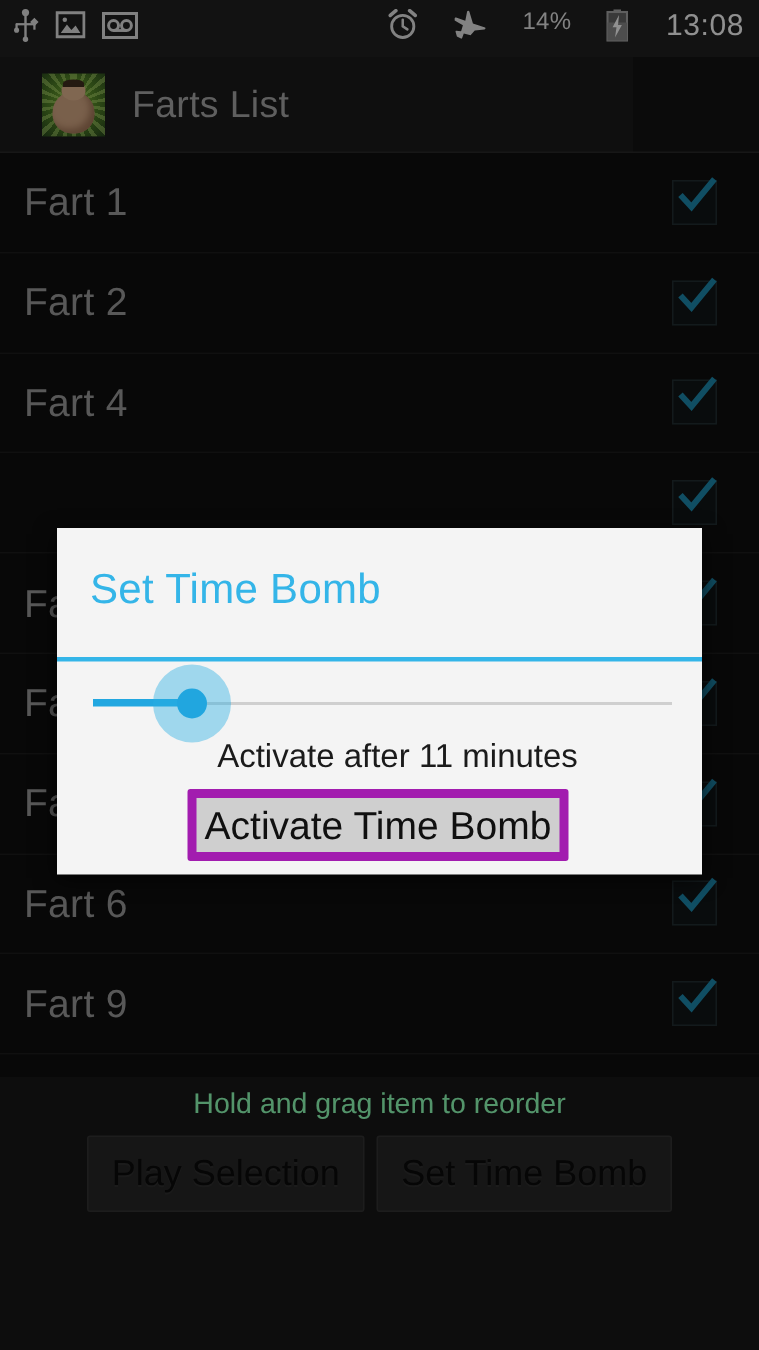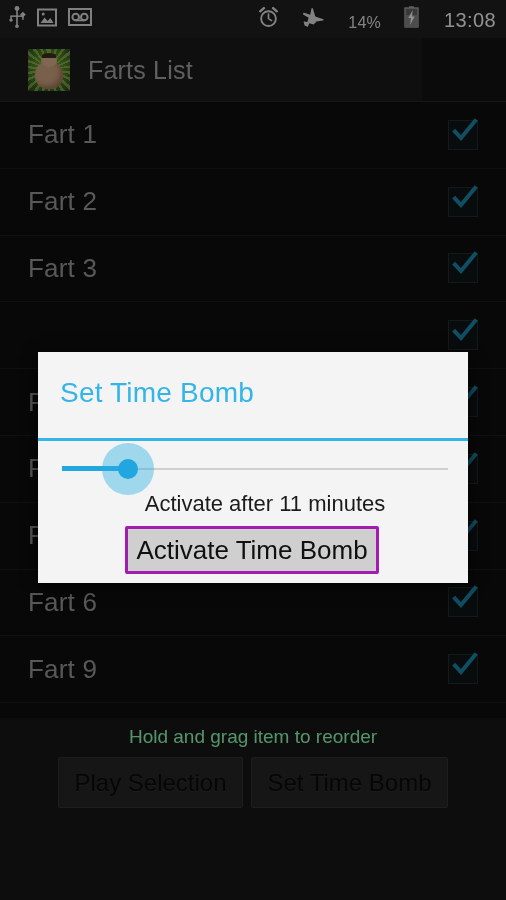--- a/index.html
+++ b/index.html
@@ -35,21 +35,21 @@
     padding: 0 10px 0 8px;
   }
   #status-left {
     display: flex;
     align-items: center;
     gap: 11px;
   }
   #status-right {
     margin-left: auto;
     display: flex;
-    align-items: flex-end;
+    align-items: flex-start;
     gap: 23px;
   }
   .sb-icon { display: block; }
   .sb-text {
     color: #d2d2d2;
     font-size: 16px;
     letter-spacing: 0.2px;
   }
   #status-clock {
     color: #e8e8e8;
@@ -126,21 +126,21 @@
     left: 0; top: 102px;
     width: 506px;
     height: 616px;
     background: #0d0d0d;
   }
   .list-row {
     position: relative;
     height: 66.8px;
     display: flex;
     align-items: center;
-    padding: 0 28px 0 28px;
+    padding: 0 28px 0 16px;
     box-sizing: border-box;
     border-bottom: 1px solid #1a1a1a;
   }
   .list-row .label {
     color: #8e8e8e;
     font-size: 26px;
     letter-spacing: .2px;
   }
   .list-row .check {
     margin-left: auto;
@@ -250,21 +250,21 @@
     width: 430px;
     text-align: center;
     color: #1b1b1b;
     font-size: 22px;
   }
   #activate-btn {
     position: absolute;
     left: 87px; top: 174px;
     width: 254px; height: 48px;
     background: #cfcfcf;
-    border: 3px solid #a21caf;
+    border: 6px solid #a21caf;
     border-radius: 2px;
     color: #101010;
     font-size: 26px;
     display: flex;
     align-items: center;
     justify-content: center;
     box-sizing: border-box;
   }
 </style>
 </head>
@@ -352,21 +352,21 @@
       </div>
       <div class="list-row">
         <span class="label">Fart 2</span>
         <span class="check">
           <svg width="32" height="32" viewBox="0 0 32 32">
             <path d="M7 16.5 L13 23 L27 6" fill="none" stroke="#1b7fa0" stroke-width="4" stroke-linecap="square"></path>
           </svg>
         </span>
       </div>
       <div class="list-row">
-        <span class="label">Fart 3</span>
+        <span class="label">Fart 4</span>
         <span class="check">
           <svg width="32" height="32" viewBox="0 0 32 32">
             <path d="M7 16.5 L13 23 L27 6" fill="none" stroke="#1b7fa0" stroke-width="4" stroke-linecap="square"></path>
           </svg>
         </span>
       </div>
       <div class="list-row">
         <span class="check">
           <svg width="32" height="32" viewBox="0 0 32 32">
             <path d="M7 16.5 L13 23 L27 6" fill="none" stroke="#1b7fa0" stroke-width="4" stroke-linecap="square"></path>

